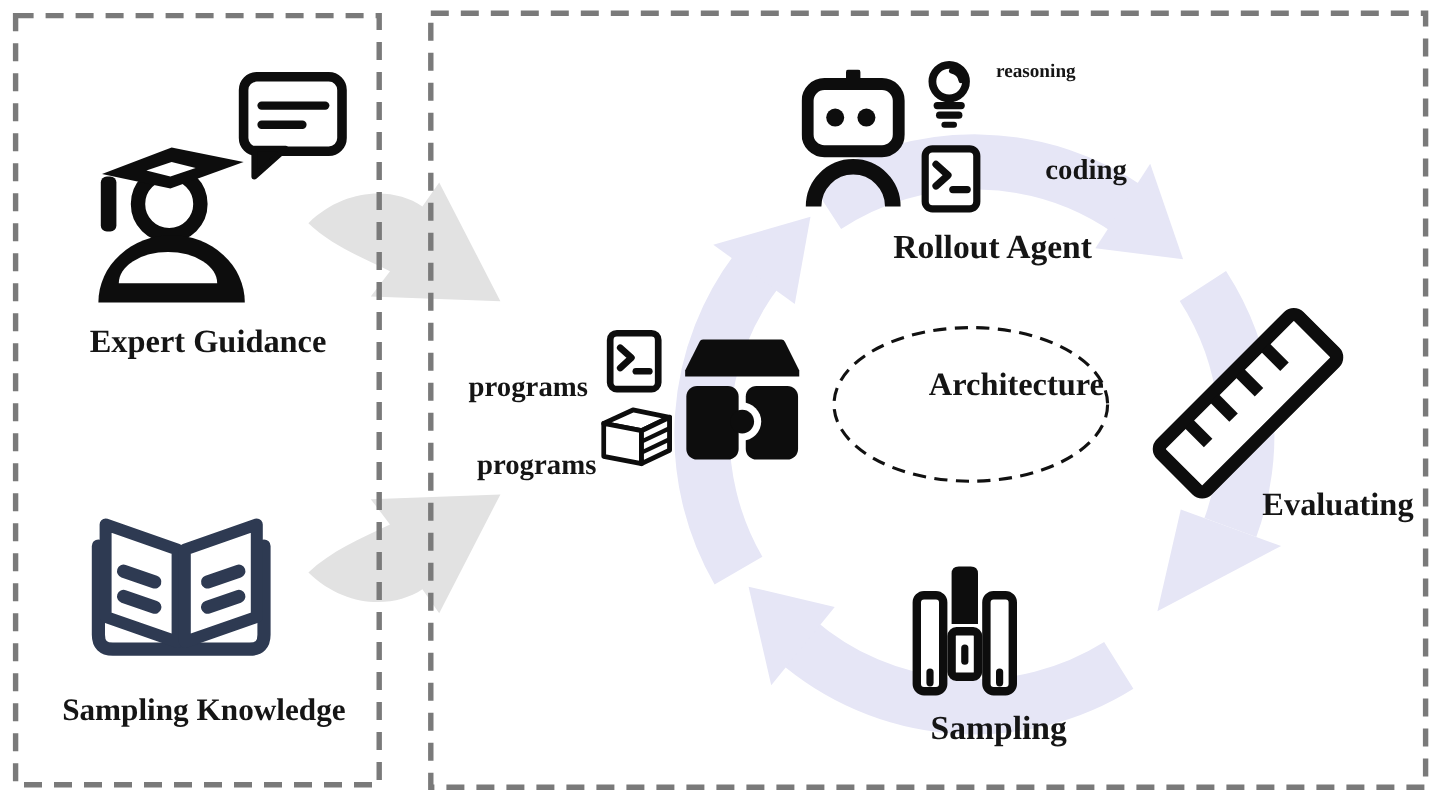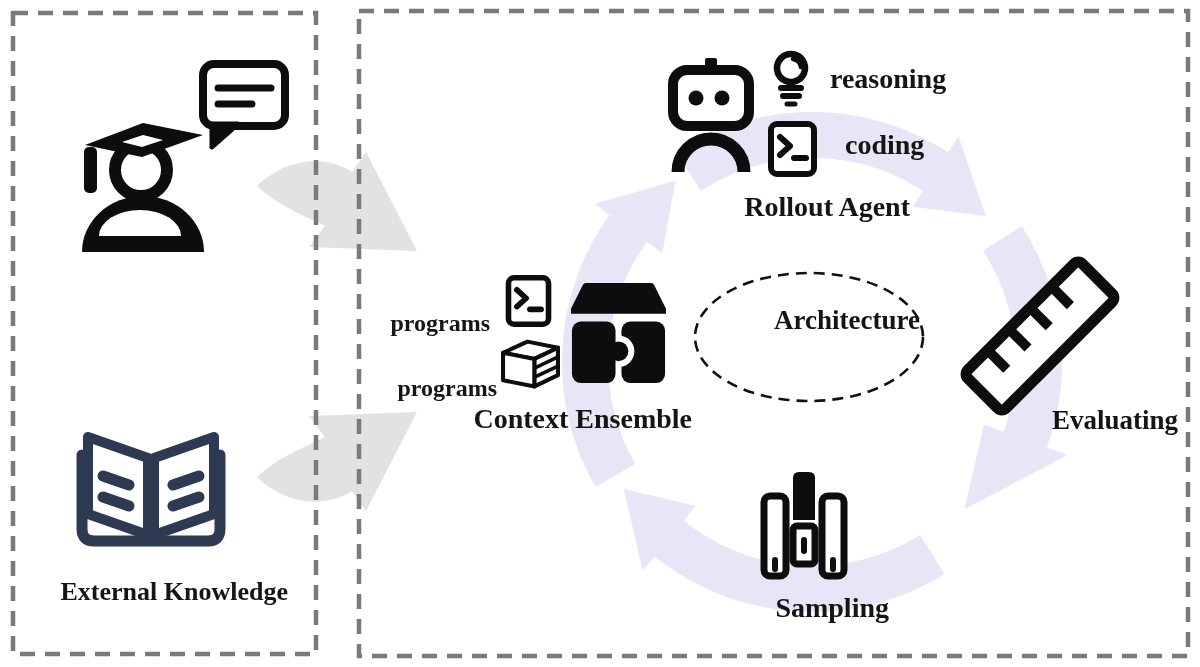--- a/index.html
+++ b/index.html
@@ -74,64 +74,65 @@
     <svg viewBox="0 0 134 140">
       <circle class="nofill ink-s" cx="65" cy="54" r="26" stroke-width="12"></circle>
       <polygon class="ink-f" points="9,29 67,7 127,19 66,41"></polygon>
       <polygon class="white-f" points="46,26 67,19 87,24 66,31"></polygon>
       <rect class="ink-f" x="8" y="31" width="13" height="46" rx="5"></rect>
       <path class="ink-f" d="M6 136 A61 56 0 0 1 128 136 Z"></path>
       <path class="white-f" d="M23 120 A41 26 0 0 1 105 120 Z"></path>
     </svg>
   </div>
 
+  <div class="label center" style="left:32px;top:269px;width:240px;font-size:27px;">Expert Guidance</div>
 
   <div class="icon" style="left:72px;top:427px;width:158px;height:130px;">
     <svg viewBox="0 0 158 130">
       <path class="nofill navy-s" d="M10 28 L10 102 Q10 114 22 114 L136 114 Q148 114 148 102 L148 28" stroke-width="11" stroke-linecap="round"></path>
       <path class="white-f navy-s" d="M16 10 L76 31 L76 108 L16 87 Z" stroke-width="10" stroke-linejoin="round"></path>
       <path class="white-f navy-s" d="M142 10 L82 31 L82 108 L142 87 Z" stroke-width="10" stroke-linejoin="round"></path>
       <line class="navy-s" x1="31" y1="49" x2="57" y2="58" stroke-width="11" stroke-linecap="round"></line>
       <line class="navy-s" x1="31" y1="70" x2="57" y2="79" stroke-width="11" stroke-linecap="round"></line>
       <line class="navy-s" x1="127" y1="49" x2="101" y2="58" stroke-width="11" stroke-linecap="round"></line>
       <line class="navy-s" x1="127" y1="70" x2="101" y2="79" stroke-width="11" stroke-linecap="round"></line>
     </svg>
   </div>
 
-  <div class="label center" style="left:28px;top:577px;width:260px;font-size:26px;">External Knowledge</div>
+  <div class="label center" style="left:28px;top:577px;width:260px;font-size:26px;">Sampling Knowledge</div>
 
   <div class="icon" style="left:668px;top:58px;width:86px;height:118px;">
     <svg viewBox="0 0 86 118">
       <rect class="ink-f" x="37" y="0" width="12" height="14" rx="2"></rect>
       <rect class="white-f ink-s" x="5" y="12" width="76" height="56" rx="14" stroke-width="10"></rect>
       <circle class="ink-f" cx="28" cy="40" r="7.5"></circle>
       <circle class="ink-f" cx="54" cy="40" r="7.5"></circle>
       <path class="nofill ink-s" d="M10 114 A33 33 0 0 1 76 114" stroke-width="13"></path>
     </svg>
   </div>
 
   <div class="icon" style="left:770px;top:50px;width:42px;height:62px;">
     <svg viewBox="0 0 42 62">
       <circle class="white-f ink-s" cx="21" cy="18" r="14" stroke-width="6.5"></circle>
       <path class="nofill ink-s" d="M23 9 A10 10 0 0 1 31 17" stroke-width="4.5" stroke-linecap="round"></path>
       <line class="ink-s" x1="11" y1="38" x2="31" y2="38" stroke-width="6" stroke-linecap="round"></line>
       <line class="ink-s" x1="13" y1="46" x2="29" y2="46" stroke-width="6" stroke-linecap="round"></line>
       <line class="ink-s" x1="17" y1="54" x2="25" y2="54" stroke-width="5" stroke-linecap="round"></line>
     </svg>
   </div>
-  <div class="label" style="left:830px;top:63px;width:130px;font-size:28px;">reasoning</div>
+  <div class="label" style="left:830px;top:51px;width:130px;font-size:16px;">reasoning</div>
 
   <div class="icon" style="left:767px;top:120px;width:51px;height:58px;">
     <svg viewBox="0 0 51 58">
       <rect class="white-f ink-s" x="4" y="4" width="43" height="50" rx="6" stroke-width="6"></rect>
       <polyline class="nofill ink-s" points="13,17 23,26 13,35" stroke-width="6" stroke-linecap="round" stroke-linejoin="round"></polyline>
       <line class="ink-s" x1="27" y1="38" x2="39" y2="38" stroke-width="6" stroke-linecap="round"></line>
     </svg>
   </div>
-  <div class="label" style="left:845px;top:129px;width:110px;font-size:28px;">coding</div>
+  <div class="label" style="left:871px;top:129px;width:110px;font-size:24px;">coding</div>
 
   <div class="label center" style="left:690px;top:191px;width:220px;font-size:28px;">Rollout Agent</div>
 
   <div class="label right" style="left:375px;top:283px;width:115px;font-size:24px;">programs</div>
   <div class="icon" style="left:504px;top:274px;width:49px;height:54px;">
     <svg viewBox="0 0 51 58">
       <rect class="white-f ink-s" x="4" y="4" width="43" height="50" rx="6" stroke-width="6"></rect>
       <polyline class="nofill ink-s" points="13,17 23,26 13,35" stroke-width="6" stroke-linecap="round" stroke-linejoin="round"></polyline>
       <line class="ink-s" x1="27" y1="38" x2="39" y2="38" stroke-width="6" stroke-linecap="round"></line>
     </svg>
@@ -151,21 +152,20 @@
   <div class="icon" style="left:569px;top:281px;width:99px;height:103px;">
     <svg viewBox="0 0 98 104">
       <path class="ink-f" d="M16 2 L82 2 Q84 2 85 4 L97 28 L97 33 L1 33 L1 28 L13 4 Q14 2 16 2 Z"></path>
       <rect class="ink-f" x="52" y="41" width="44" height="62" rx="9"></rect>
       <circle class="white-f" cx="49" cy="71" r="16"></circle>
       <rect class="ink-f" x="2" y="41" width="44" height="62" rx="9"></rect>
       <circle class="ink-f" cx="49" cy="71" r="10"></circle>
     </svg>
   </div>
 
-  <div class="label center" style="left:448px;top:403px;width:244px;font-size:28px;">Context Ensemble</div>
 
   <div class="label center" style="left:698px;top:304px;width:222px;font-size:27px;line-height:32px;">
     <div>Architecture</div>
   </div>
 
   <div class="icon" style="left:953px;top:303px;width:174px;height:66px;transform:rotate(-45deg);">
     <svg viewBox="0 0 174 66">
       <rect class="white-f ink-s" x="6" y="6" width="162" height="54" rx="6" stroke-width="11"></rect>
       <line class="ink-s" x1="40" y1="10" x2="40" y2="33" stroke-width="10"></line>
       <line class="ink-s" x1="70" y1="10" x2="70" y2="33" stroke-width="10"></line>

